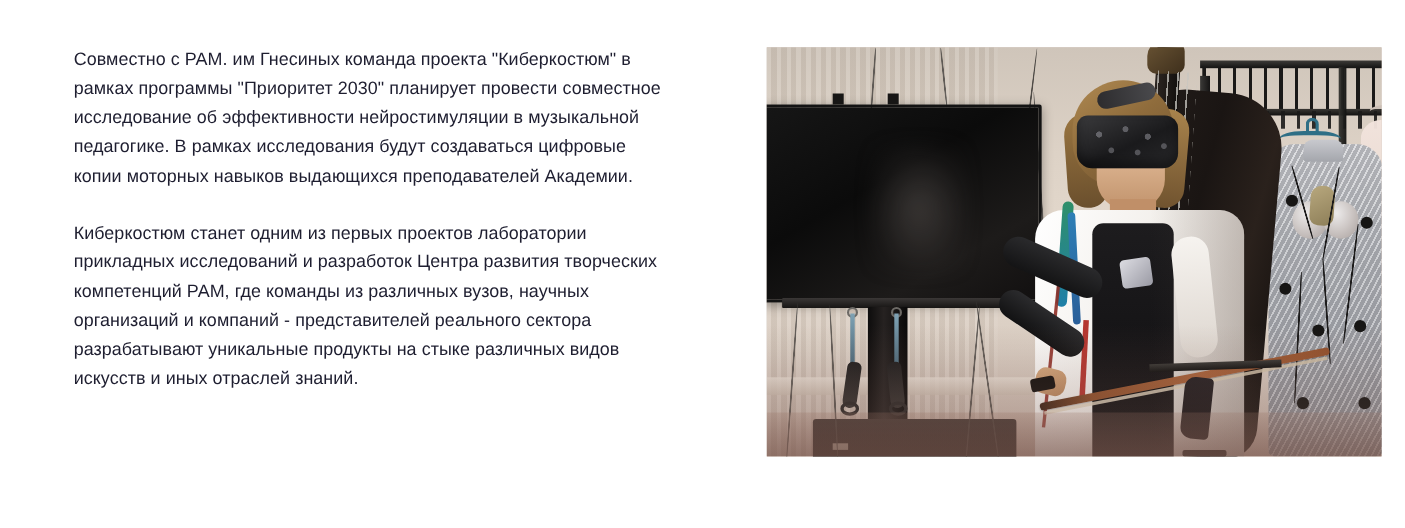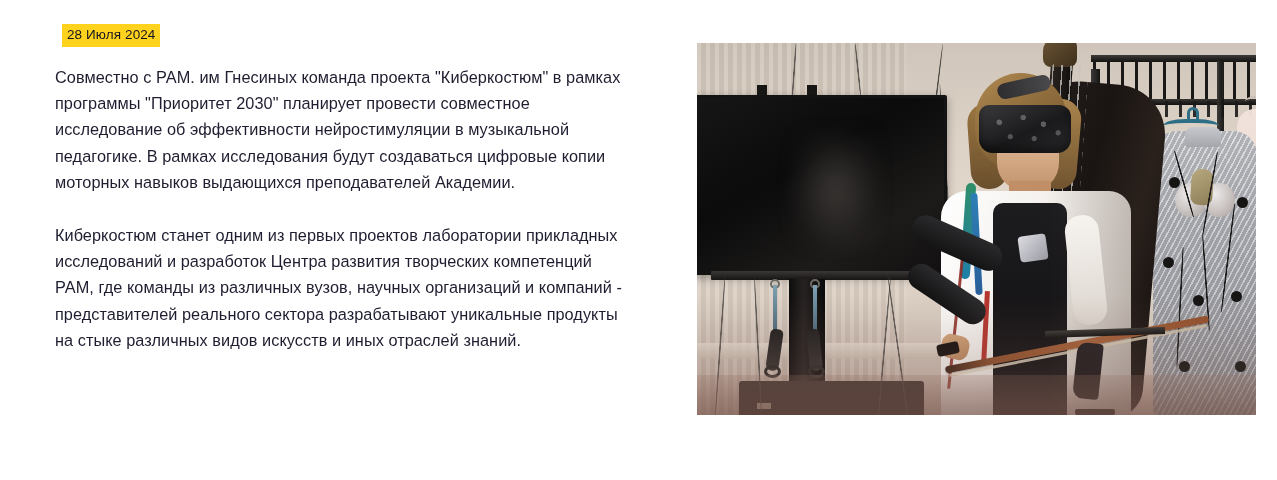--- a/index.html
+++ b/index.html
@@ -53,21 +53,21 @@
     font-weight: 400;
     line-height: 1.22;
     color: #15151f;
     letter-spacing: -0.1px;
   }
 
   .article-body {
     margin-top: 17px;
   }
   .article-body p {
-    margin: 4px;
+    margin: 16px;
     font-size: 16.3px;
     line-height: 1.62;
     color: #1e1e30;
     letter-spacing: 0.05px;
   }
   .article-body p + p {
     margin-top: 26px;
   }
 
   
@@ -663,23 +663,20 @@
     background: linear-gradient(to bottom, rgba(150,112,98,.25), rgba(120,86,76,.55));
   }
 </style>
 </head>
 <body>
 
 <div class="page">
 
   <article class="article">
 
-    <div class="date-badge-row">
-      <span class="date-badge">28 Июля 2024</span>
-    </div>
 
 
     <div class="article-body">
       <p>Совместно с РАМ. им Гнесиных команда проекта "Киберкостюм" в рамках программы "Приоритет 2030" планирует провести совместное исследование об эффективности нейростимуляции в музыкальной педагогике. В рамках исследования будут создаваться цифровые копии моторных навыков выдающихся преподавателей Академии.</p>
       <p>Киберкостюм станет одним из первых проектов лаборатории прикладных исследований и разработок Центра развития творческих компетенций РАМ, где команды из различных вузов, научных организаций и компаний - представителей реального сектора разрабатывают уникальные продукты на стыке различных видов искусств и иных отраслей знаний.</p>
     </div>
 
   </article>
 
   <figure class="photo-frame">

